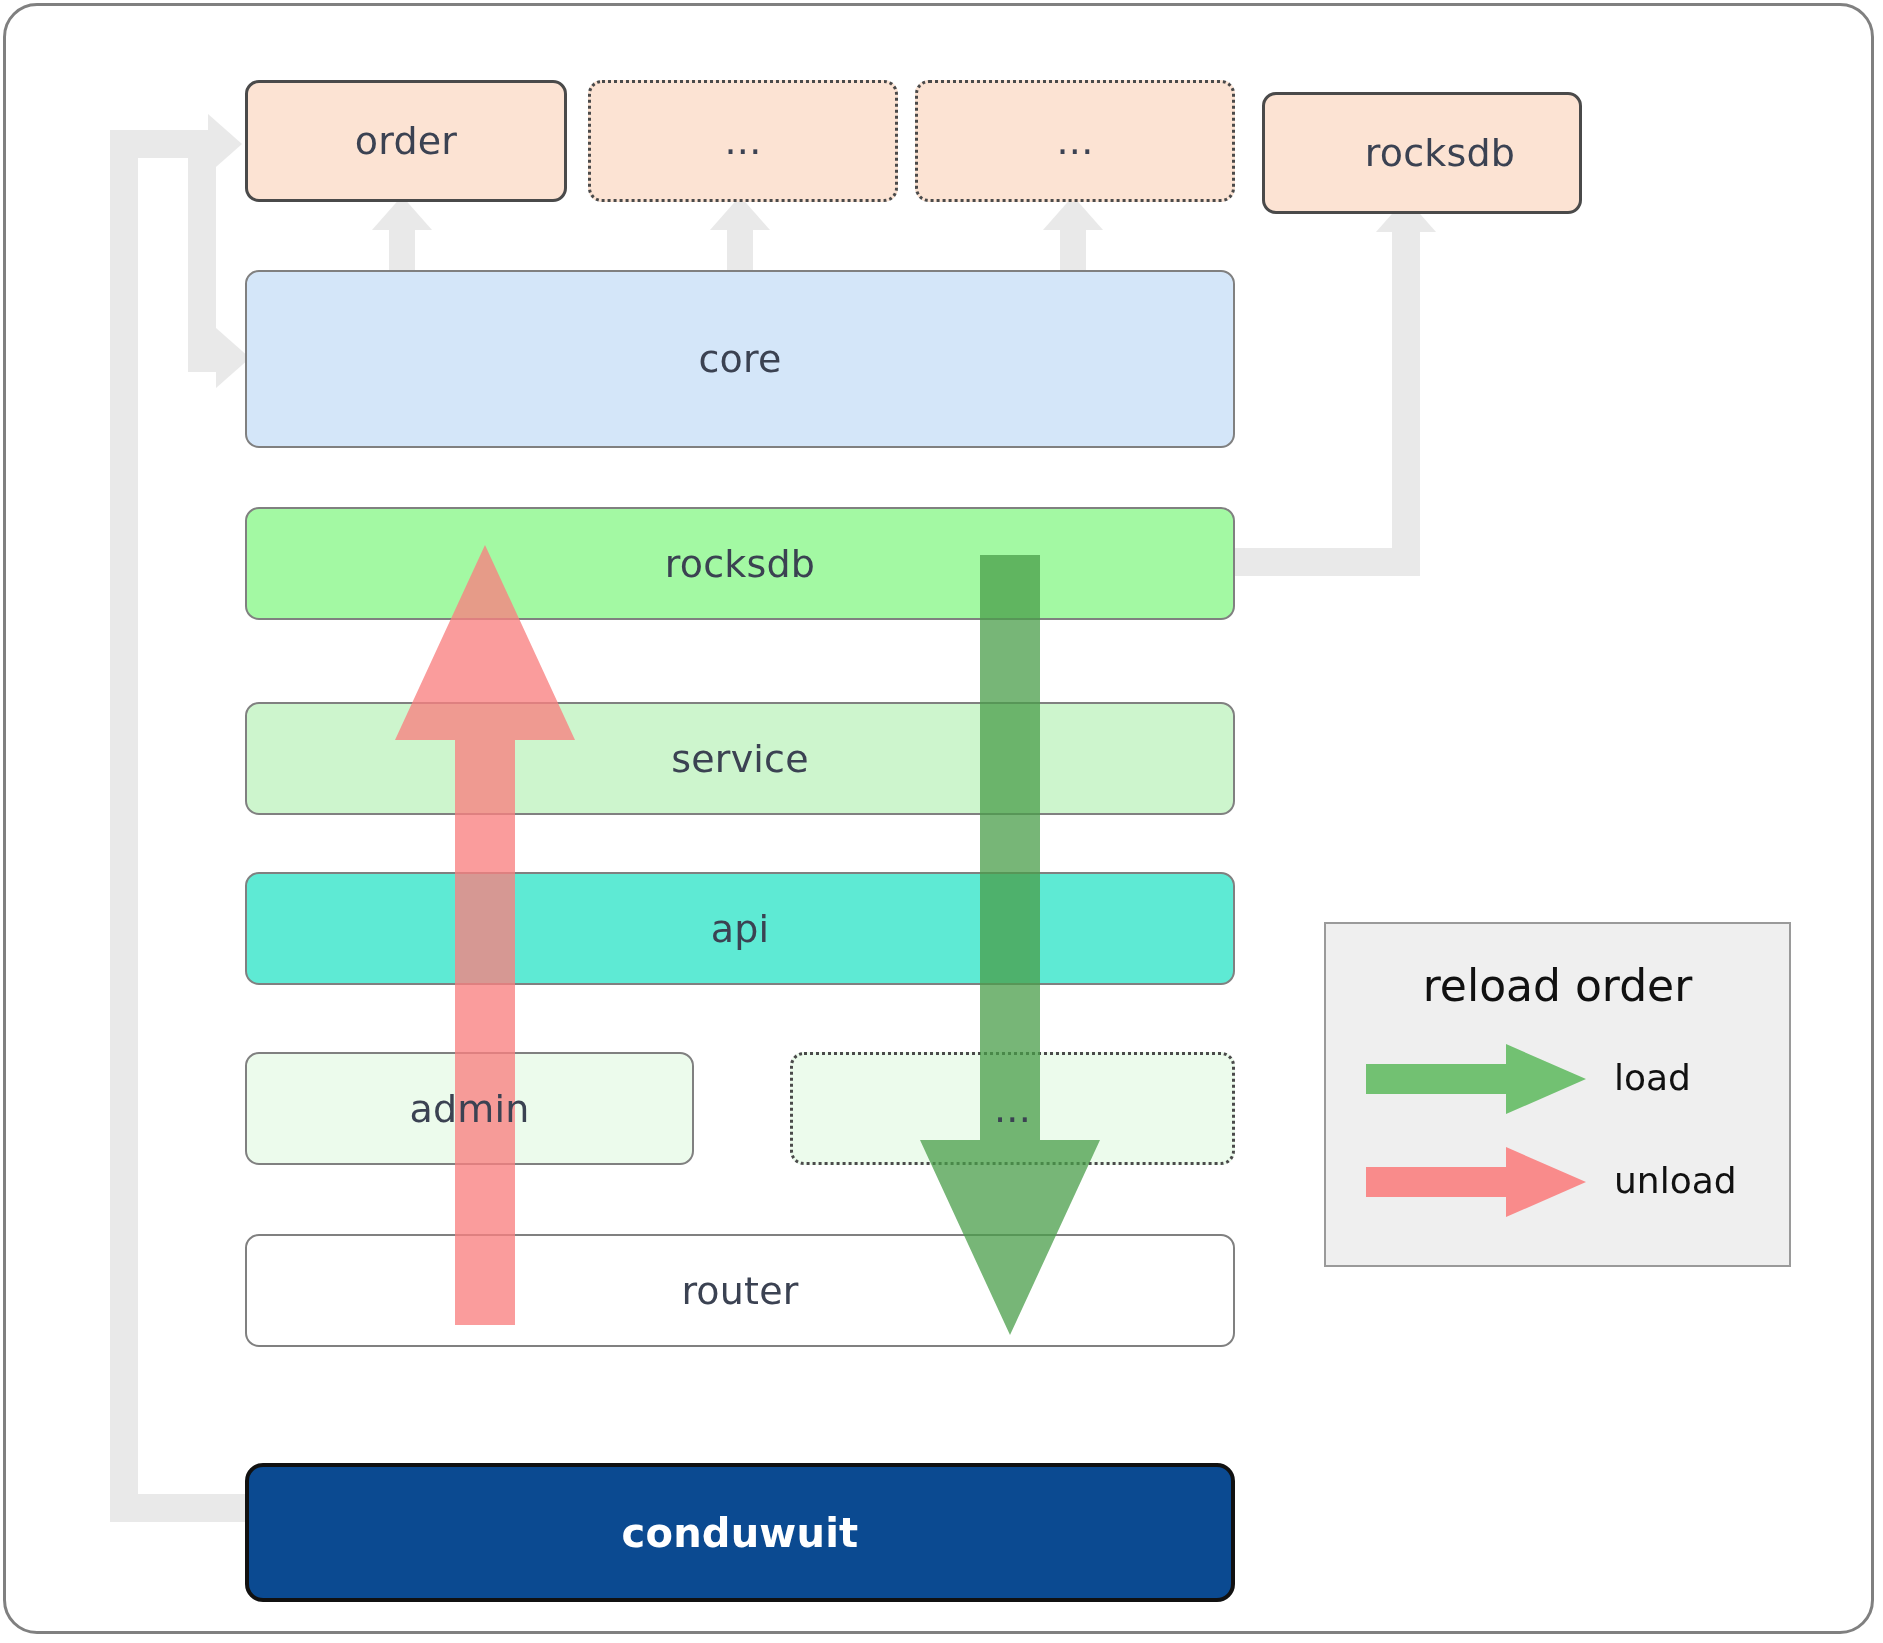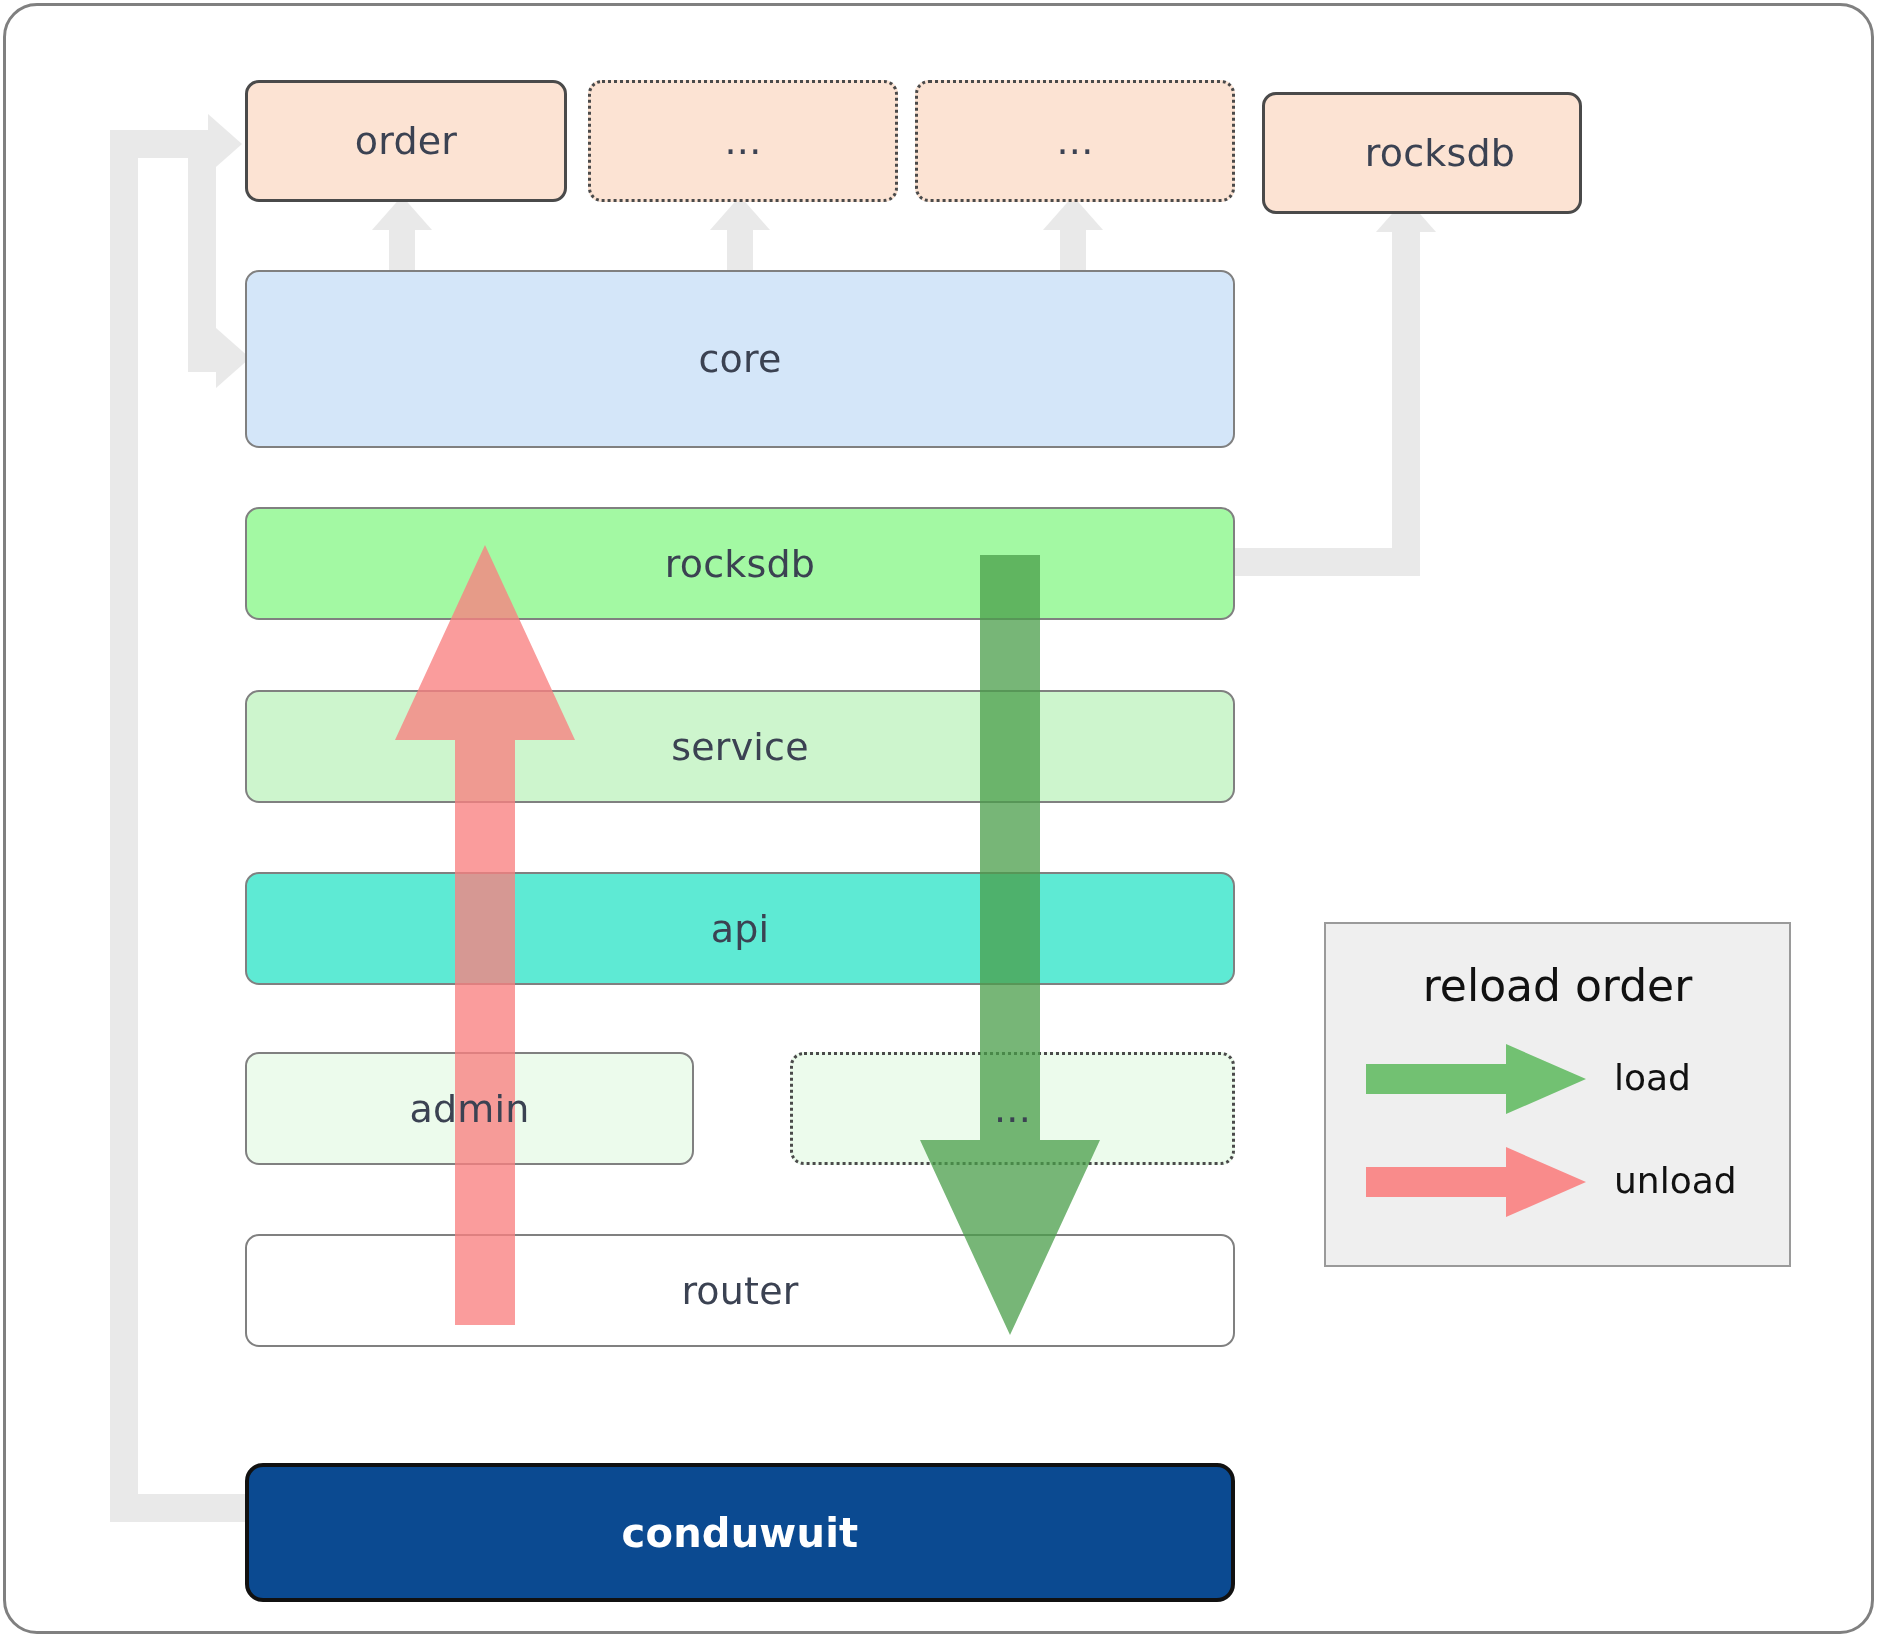--- a/index.html
+++ b/index.html
@@ -50,21 +50,21 @@
   .node.dark-edge { border-color: #4a4a4a; border-width: 3px; }
 
   
   .peach { background: #fce3d3; }
 
   
   .blue { background: #d4e6f9; }
 
   
   .g1 { background: #a3f9a3; }
-  .g2 { background: #cdf5cd; }
+  .g2 { background: #cdf5cd; margin-top: 12px; }
   .g3 { background: #5eead4; }
   .g4 { background: #ecfbec; }
   .plain { background: #ffffff; }
 
   
   .conduwuit {
     background: #0b4a91;
     border: 4px solid #111111;
     border-radius: 18px;
     color: #ffffff;

